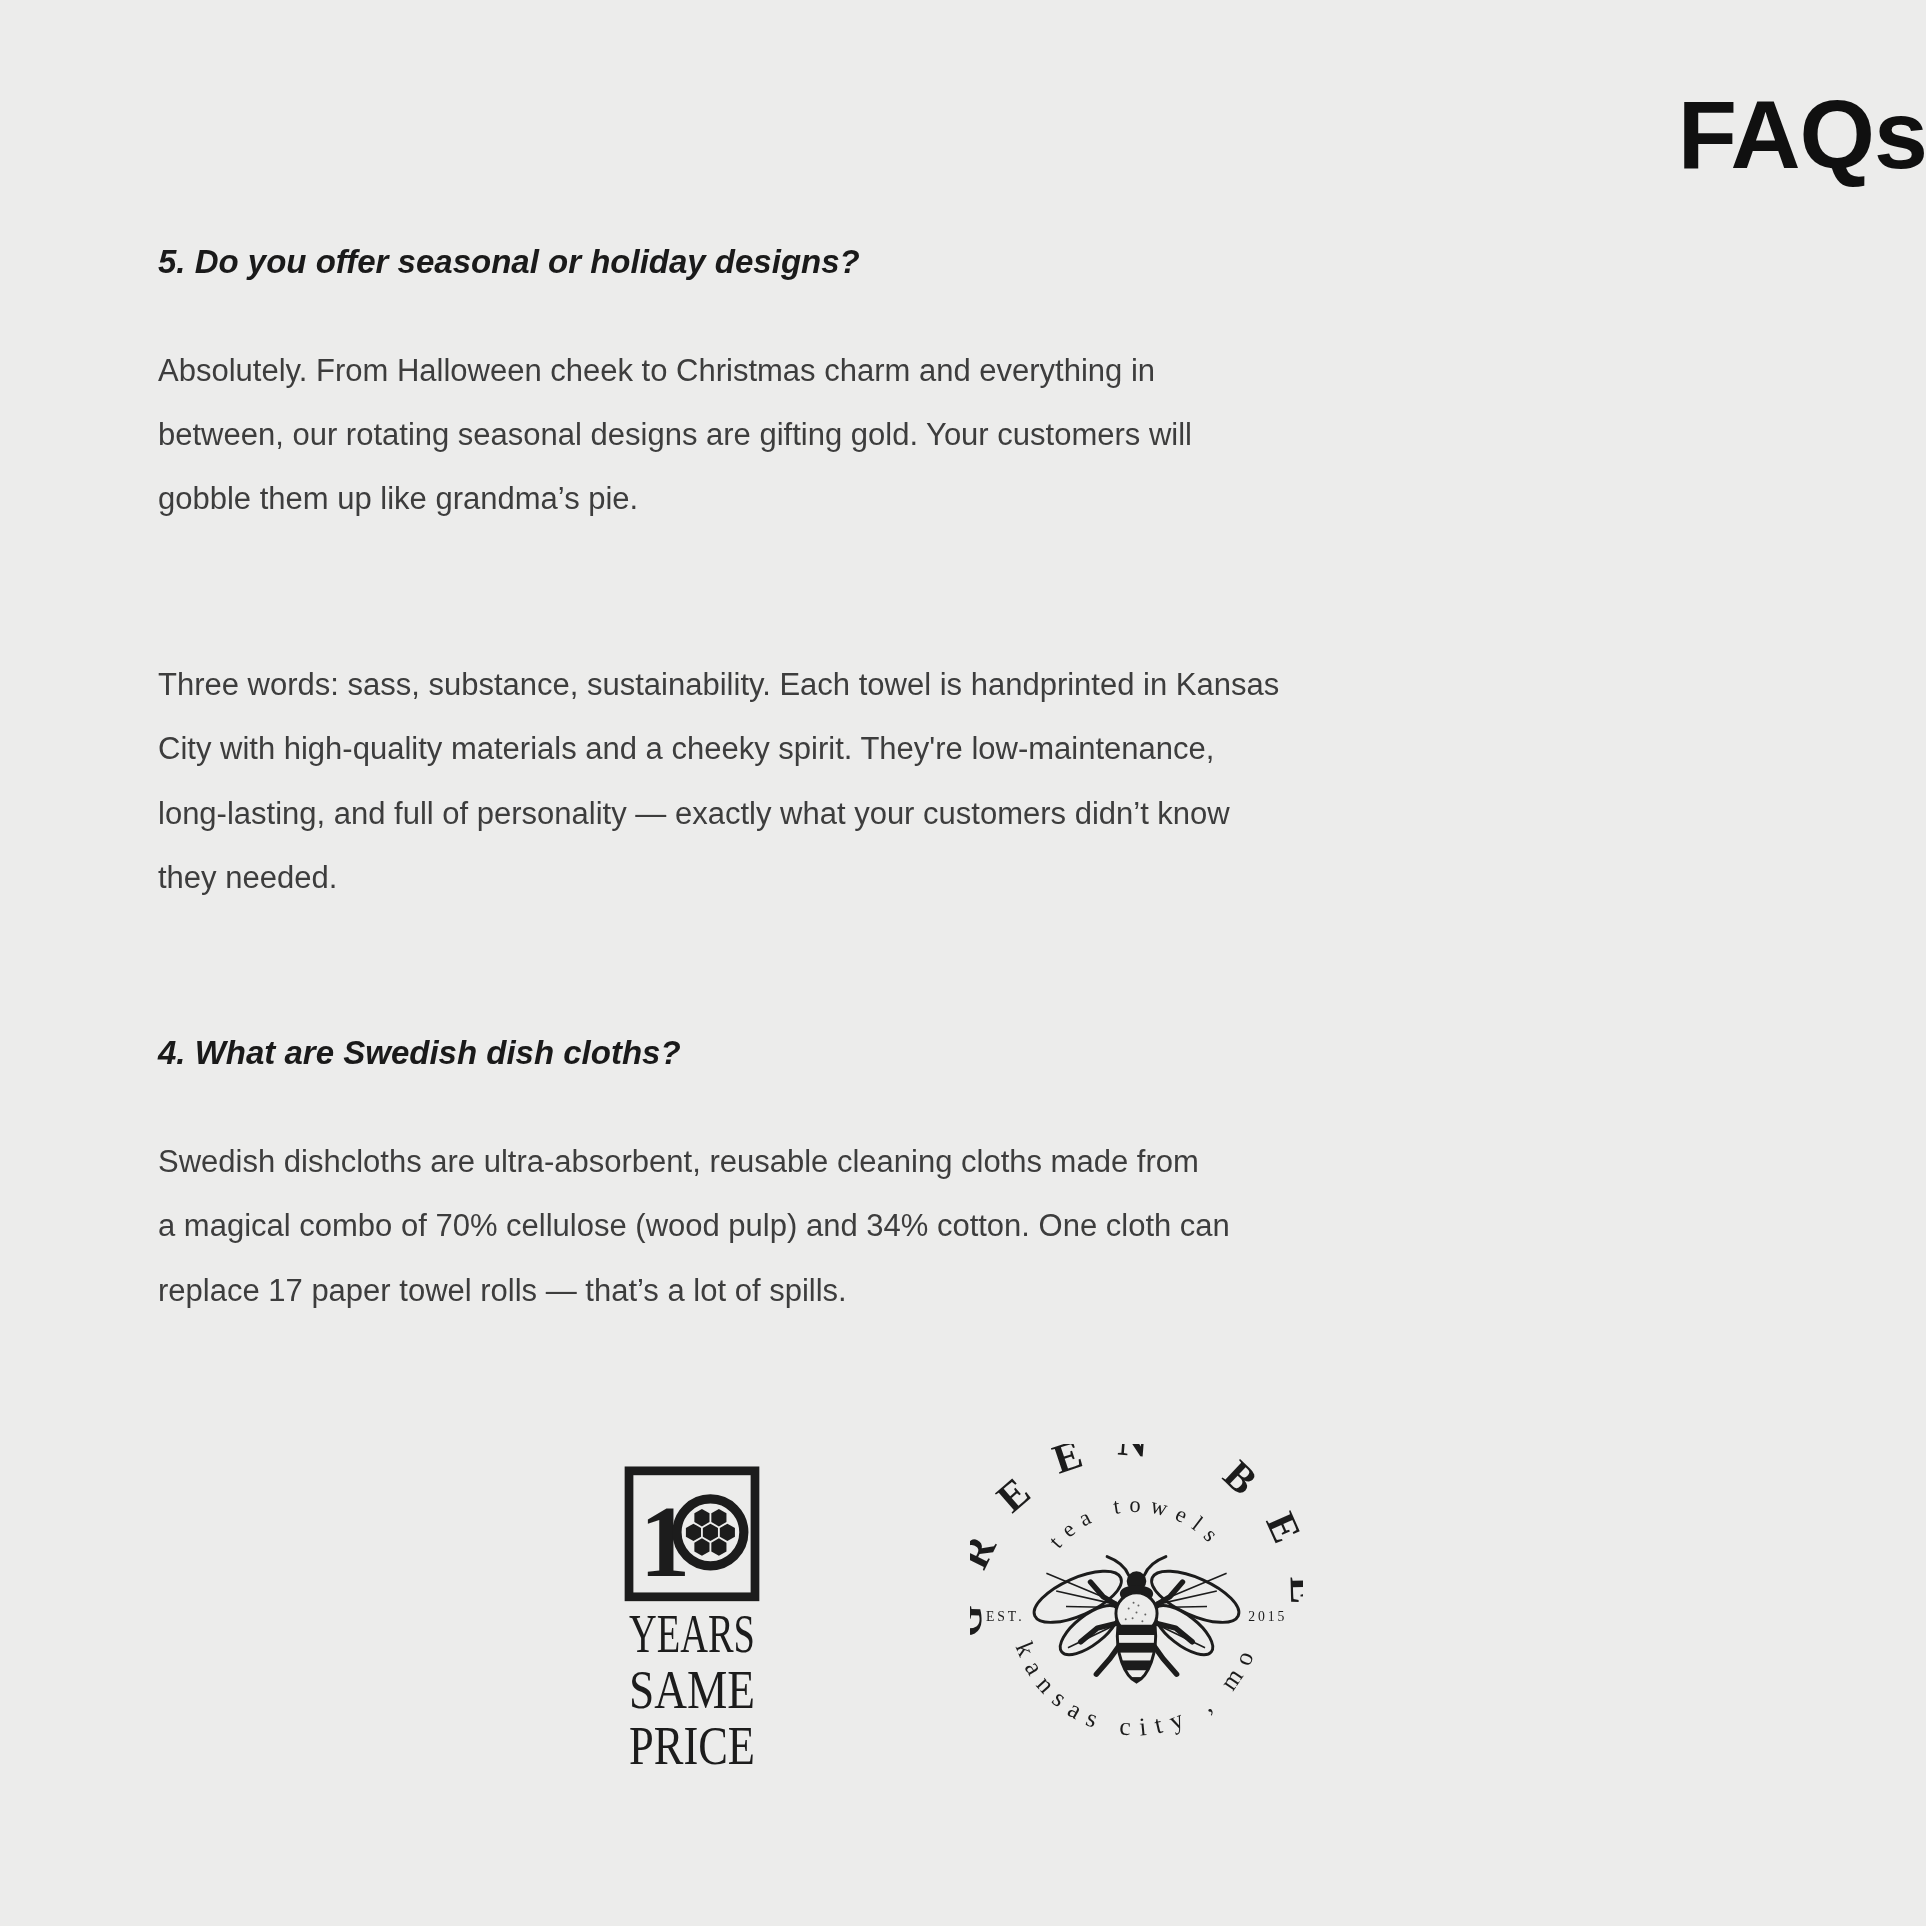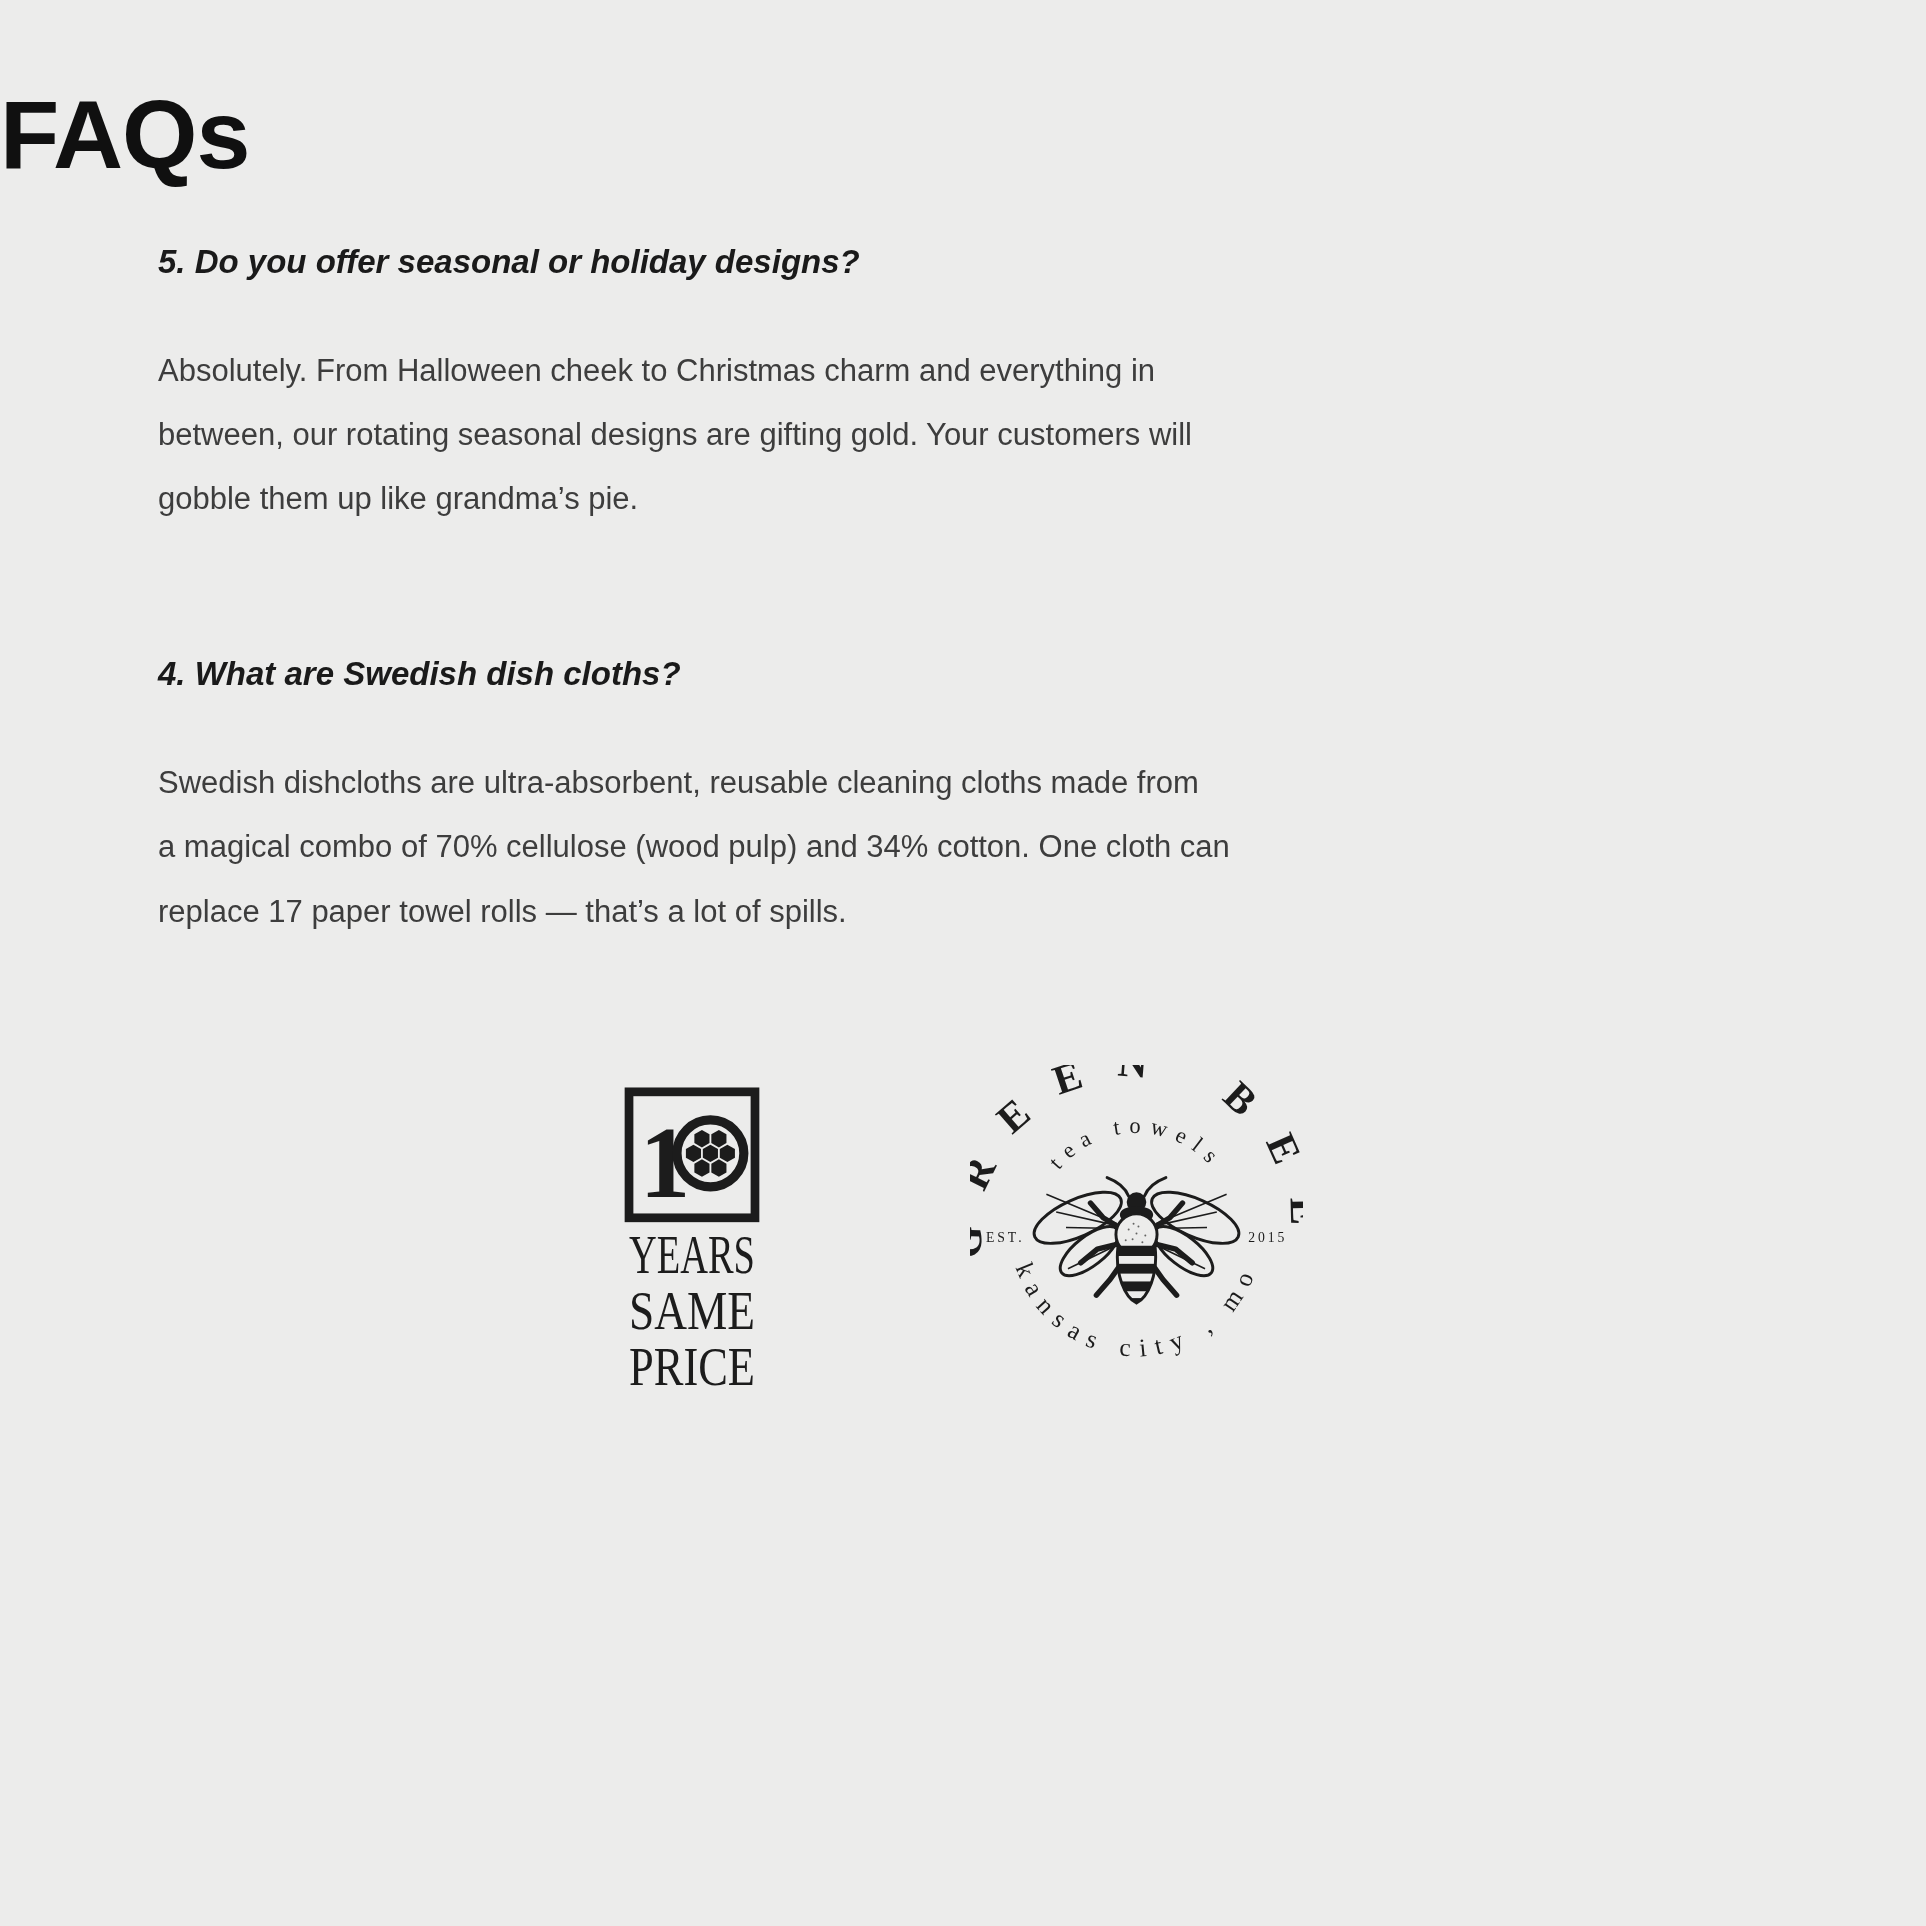--- a/index.html
+++ b/index.html
@@ -5,21 +5,21 @@
   html,body{margin:0;padding:0;}
   body{
     width:1927px;height:1927px;
     background:#ececeb;
     font-family:"Liberation Sans",sans-serif;
     color:#3d3d3d;
     overflow:hidden;
   }
   .page-title{
     padding-top:81px;
-    text-align:left;
+    text-align:right;
     font-size:97px;
     font-weight:bold;
     line-height:1.12;
     color:#101010;
     letter-spacing:-1px;
   }
   .faq-content{
     padding:0 158px;
     margin-top:51px;
   }
@@ -59,20 +59,24 @@
 <div class="faq-content">
 
   <section class="faq-section">
     <h2 class="faq-question">5. Do you offer seasonal or holiday designs?</h2>
     <p class="faq-answer">Absolutely. From Halloween cheek to Christmas charm and everything in
 between, our rotating seasonal designs are gifting gold. Your customers will
 gobble them up like grandma’s pie.</p>
   </section>
 
   <section class="faq-section">
+    <p class="faq-answer">Three words: sass, substance, sustainability. Each towel is handprinted in Kansas
+City with high-quality materials and a cheeky spirit. They're low-maintenance,
+long-lasting, and full of personality — exactly what your customers didn’t know
+they needed.</p>
   </section>
 
   <section class="faq-section">
     <h2 class="faq-question">4. What are Swedish dish cloths?</h2>
     <p class="faq-answer">Swedish dishcloths are ultra-absorbent, reusable cleaning cloths made from
 a magical combo of 70% cellulose (wood pulp) and 34% cotton. One cloth can
 replace 17 paper towel rolls — that’s a lot of spills.</p>
   </section>
 
 </div>

